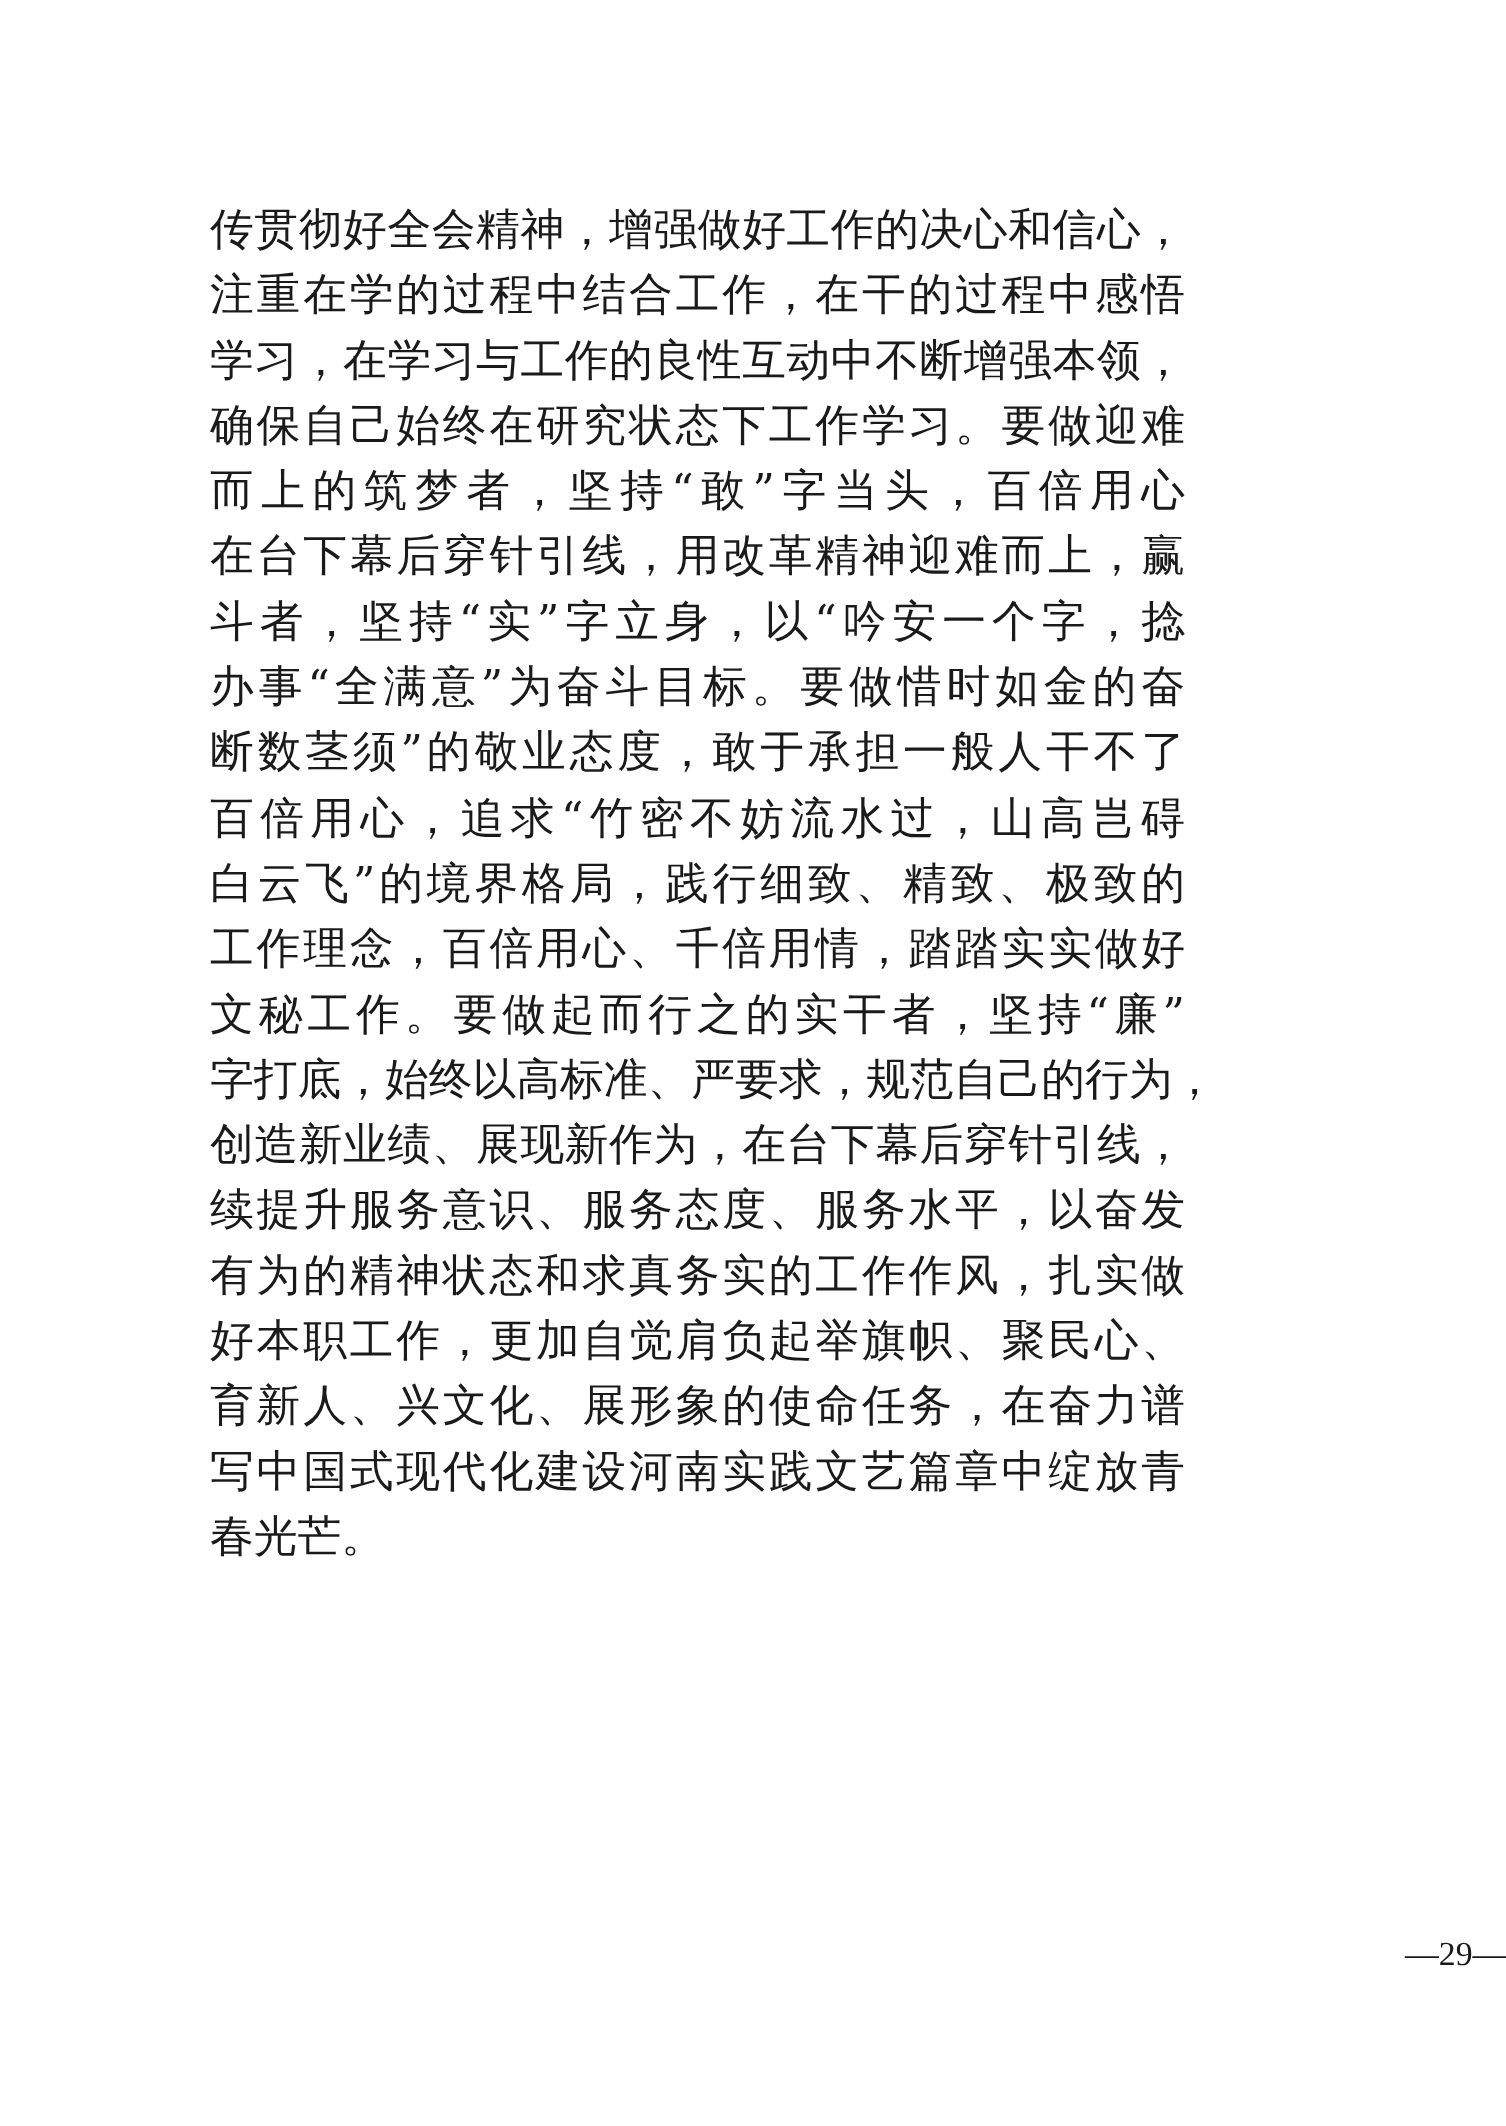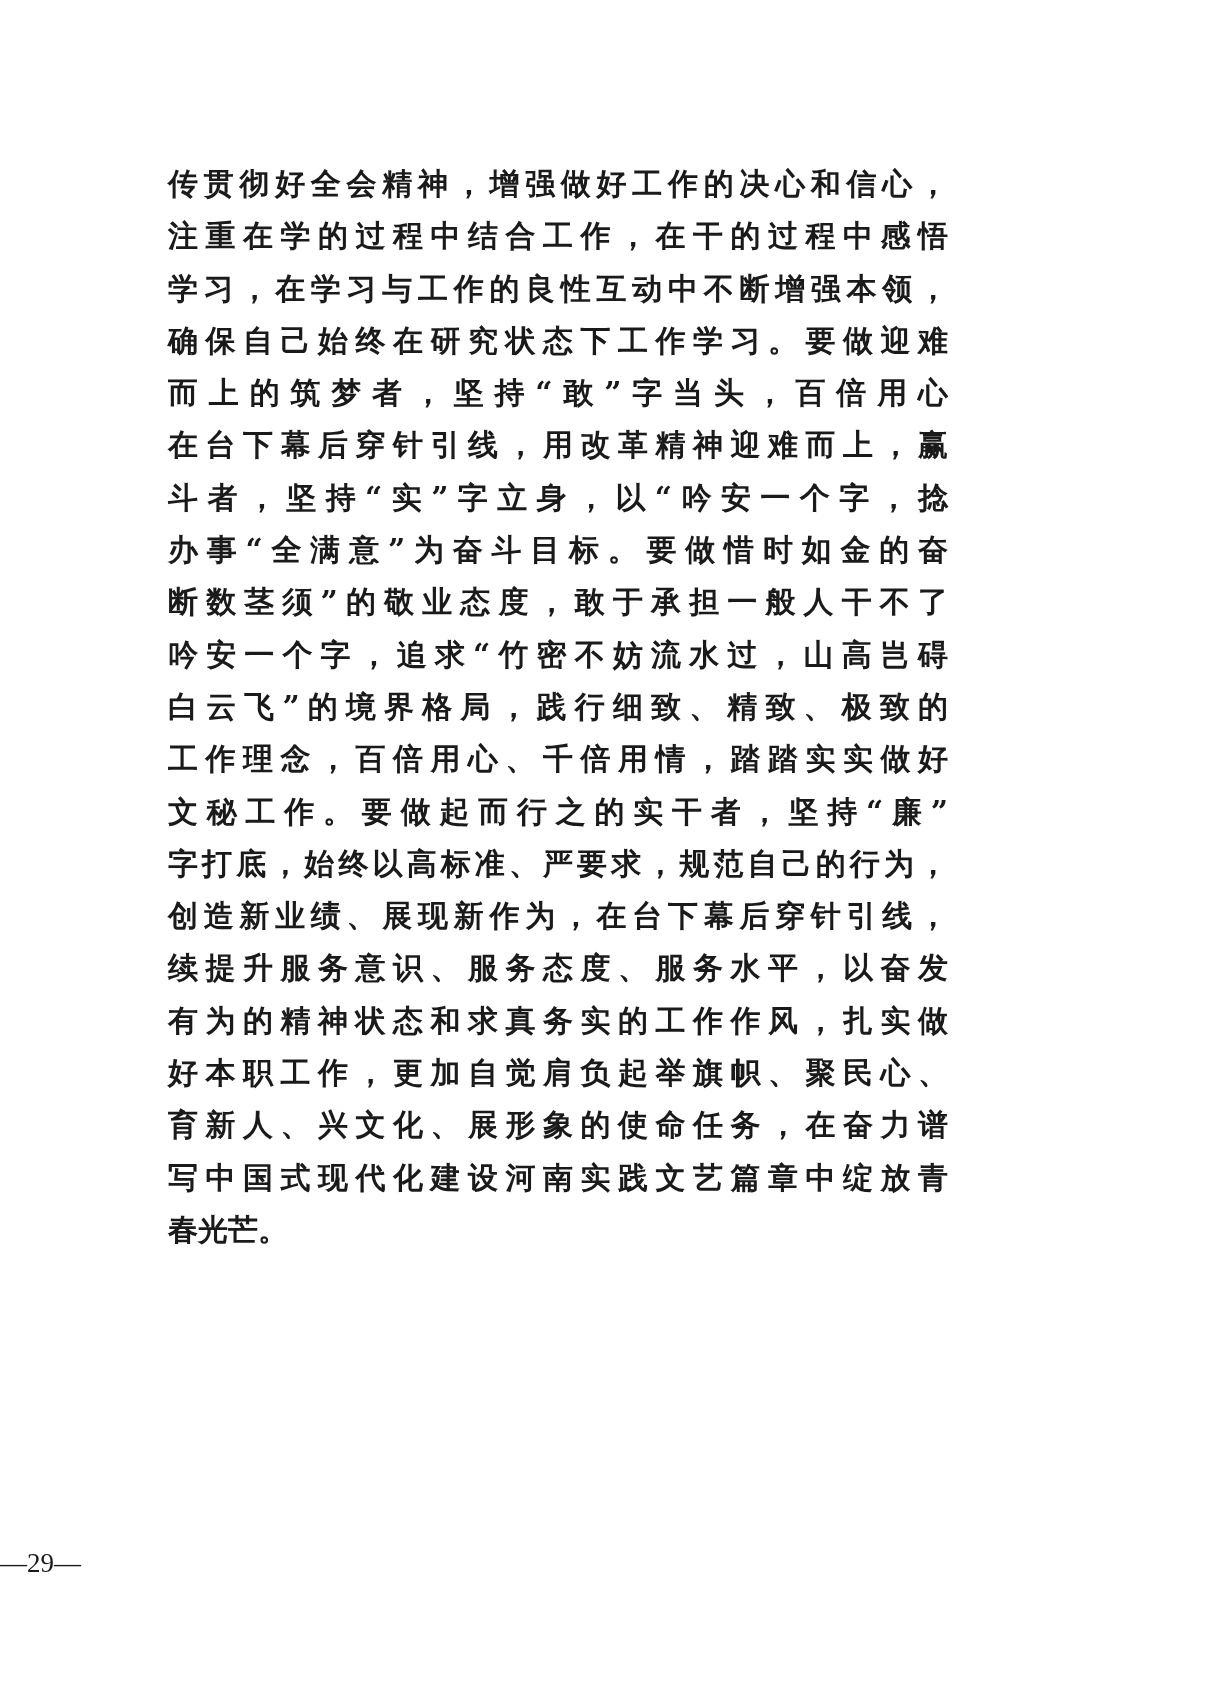--- a/index.html
+++ b/index.html
@@ -25,57 +25,56 @@
   .body-text {
     position: absolute;
     left: 168px;
     top: 158px;
     width: 780px;
   }
   .line {
     display: block;
     height: 52.3px;
     line-height: 52.3px;
-    font-size: 30px;
+    font-size: 35px;
     white-space: nowrap;
     text-align: justify;
     text-align-last: justify;
     letter-spacing: 0px;
-    font-weight: bold;
   }
   .line.last {
     text-align-last: left;
   }
   .page-number {
     position: absolute;
     left: 0;
     width: 1205px;
     top: 1548px;
-    text-align: left;
+    text-align: right;
     font-family: "Liberation Serif", "DejaVu Serif", serif;
     font-size: 27px;
     line-height: 30px;
     color: #1a1a1a;
   }
 </style>
 </head>
 <body>
 
 <div class="page">
   <div class="body-text">
     <span class="line">传贯彻好全会精神，增强做好工作的决心和信心，</span>
     <span class="line">注重在学的过程中结合工作，在干的过程中感悟</span>
     <span class="line">学习，在学习与工作的良性互动中不断增强本领，</span>
     <span class="line">确保自己始终在研究状态下工作学习。要做迎难</span>
     <span class="line">而上的筑梦者，坚持“敢”字当头，百倍用心</span>
     <span class="line">在台下幕后穿针引线，用改革精神迎难而上，赢</span>
     <span class="line">斗者，坚持“实”字立身，以“吟安一个字，捻</span>
     <span class="line">办事“全满意”为奋斗目标。要做惜时如金的奋</span>
     <span class="line">断数茎须”的敬业态度，敢于承担一般人干不了</span>
-    <span class="line">吟安一个字，追求“竹密不妨流水过，山高岂碍</span>
+    <span class="line">百倍用心，追求“竹密不妨流水过，山高岂碍</span>
     <span class="line">白云飞”的境界格局，践行细致、精致、极致的</span>
     <span class="line">工作理念，百倍用心、千倍用情，踏踏实实做好</span>
     <span class="line">文秘工作。要做起而行之的实干者，坚持“廉”</span>
     <span class="line">字打底，始终以高标准、严要求，规范自己的行为，</span>
     <span class="line">创造新业绩、展现新作为，在台下幕后穿针引线，</span>
     <span class="line">续提升服务意识、服务态度、服务水平，以奋发</span>
     <span class="line">有为的精神状态和求真务实的工作作风，扎实做</span>
     <span class="line">好本职工作，更加自觉肩负起举旗帜、聚民心、</span>
     <span class="line">育新人、兴文化、展形象的使命任务，在奋力谱</span>
     <span class="line">写中国式现代化建设河南实践文艺篇章中绽放青</span>

